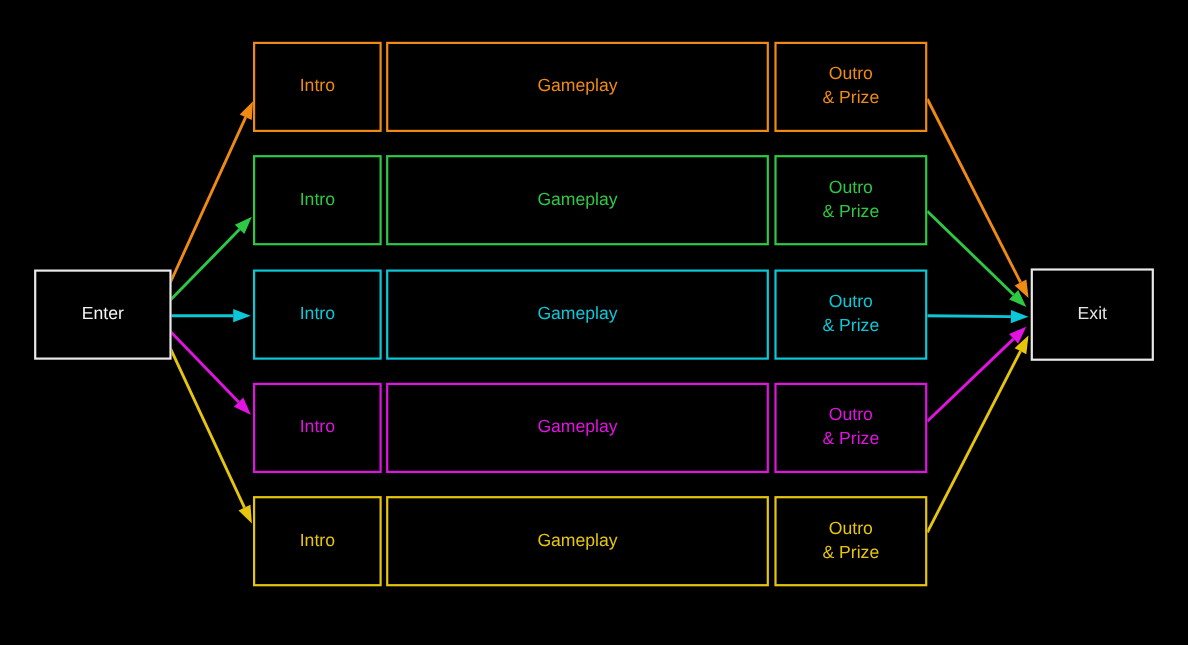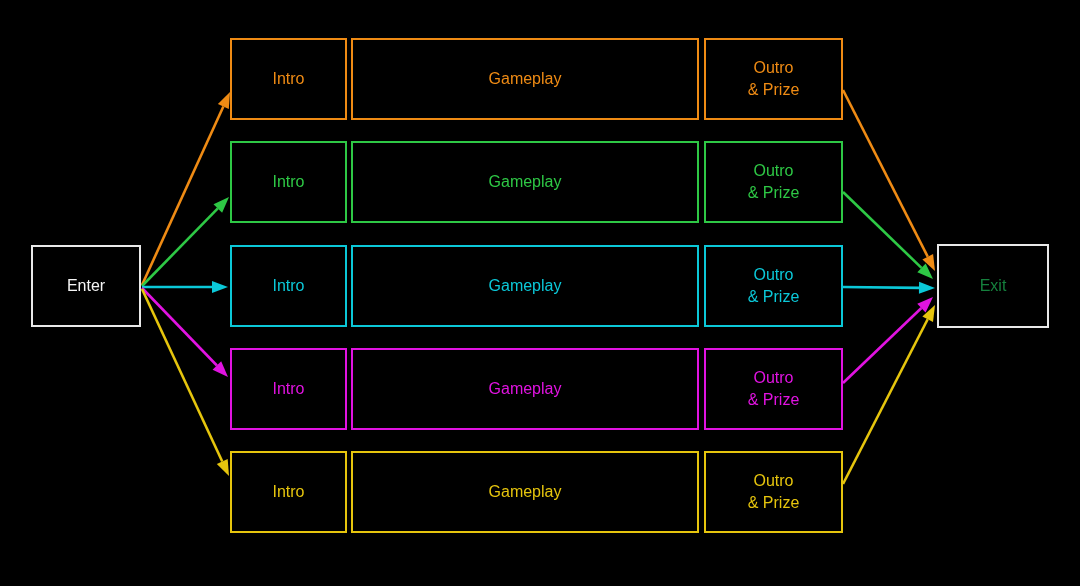--- a/index.html
+++ b/index.html
@@ -65,25 +65,25 @@
       <g>
         <line x1="843" y1="383" x2="921.4321489415502" y2="308.053724344741" stroke="#e113e1" stroke-width="2.6"></line>
         <polygon points="933,297 925.577295570828,312.3916684916597 917.2870023122723,303.7157801978223" fill="#e113e1"></polygon>
       </g>
       <g>
         <line x1="843" y1="484" x2="927.6860246596262" y2="319.23045202094454" stroke="#e6c50d" stroke-width="2.6"></line>
         <polygon points="935,305 933.0224441674804,321.9731927735847 922.349605151772,316.4877112683044" fill="#e6c50d"></polygon>
       </g>
     </svg>
 
-  <div class="node" id="node-enter" style="left: 31px; top: 245px; width: 110px; height: 82px; border-color: rgb(233, 233, 233); color: rgb(245, 245, 245);">
+  <div class="node" id="node-enter" style="left: 31px; top: 245px; width: 125px; height: 82px; border-color: rgb(233, 233, 233); color: rgb(245, 245, 245);">
     <span class="node-label">Enter</span>
   </div>
 
-  <div class="node" id="node-exit" style="left: 937px; top: 244px; width: 112px; height: 84px; border-color: rgb(233, 233, 233); color: #15803d;">
+  <div class="node" id="node-exit" style="left: 937px; top: 244px; width: 112px; height: 84px; border-color: rgb(233, 233, 233); color: #e5e5e5;">
     <span class="node-label">Exit</span>
   </div>
 
   <div id="lanes">
       <div class="node" style="left: 230px; top: 38px; width: 117px; height: 82px; border-color: rgb(239, 139, 20); color: rgb(239, 139, 20);"><span>Intro</span></div>
       <div class="node" style="left: 351px; top: 38px; width: 348px; height: 82px; border-color: rgb(239, 139, 20); color: rgb(239, 139, 20);"><span>Gameplay</span></div>
       <div class="node" style="left: 704px; top: 38px; width: 139px; height: 82px; border-color: rgb(239, 139, 20); color: rgb(239, 139, 20);"><span>Outro
 &amp; Prize</span></div>
       <div class="node" style="left: 230px; top: 141px; width: 117px; height: 82px; border-color: rgb(46, 200, 69); color: rgb(46, 200, 69);"><span>Intro</span></div>
       <div class="node" style="left: 351px; top: 141px; width: 348px; height: 82px; border-color: rgb(46, 200, 69); color: rgb(46, 200, 69);"><span>Gameplay</span></div>

